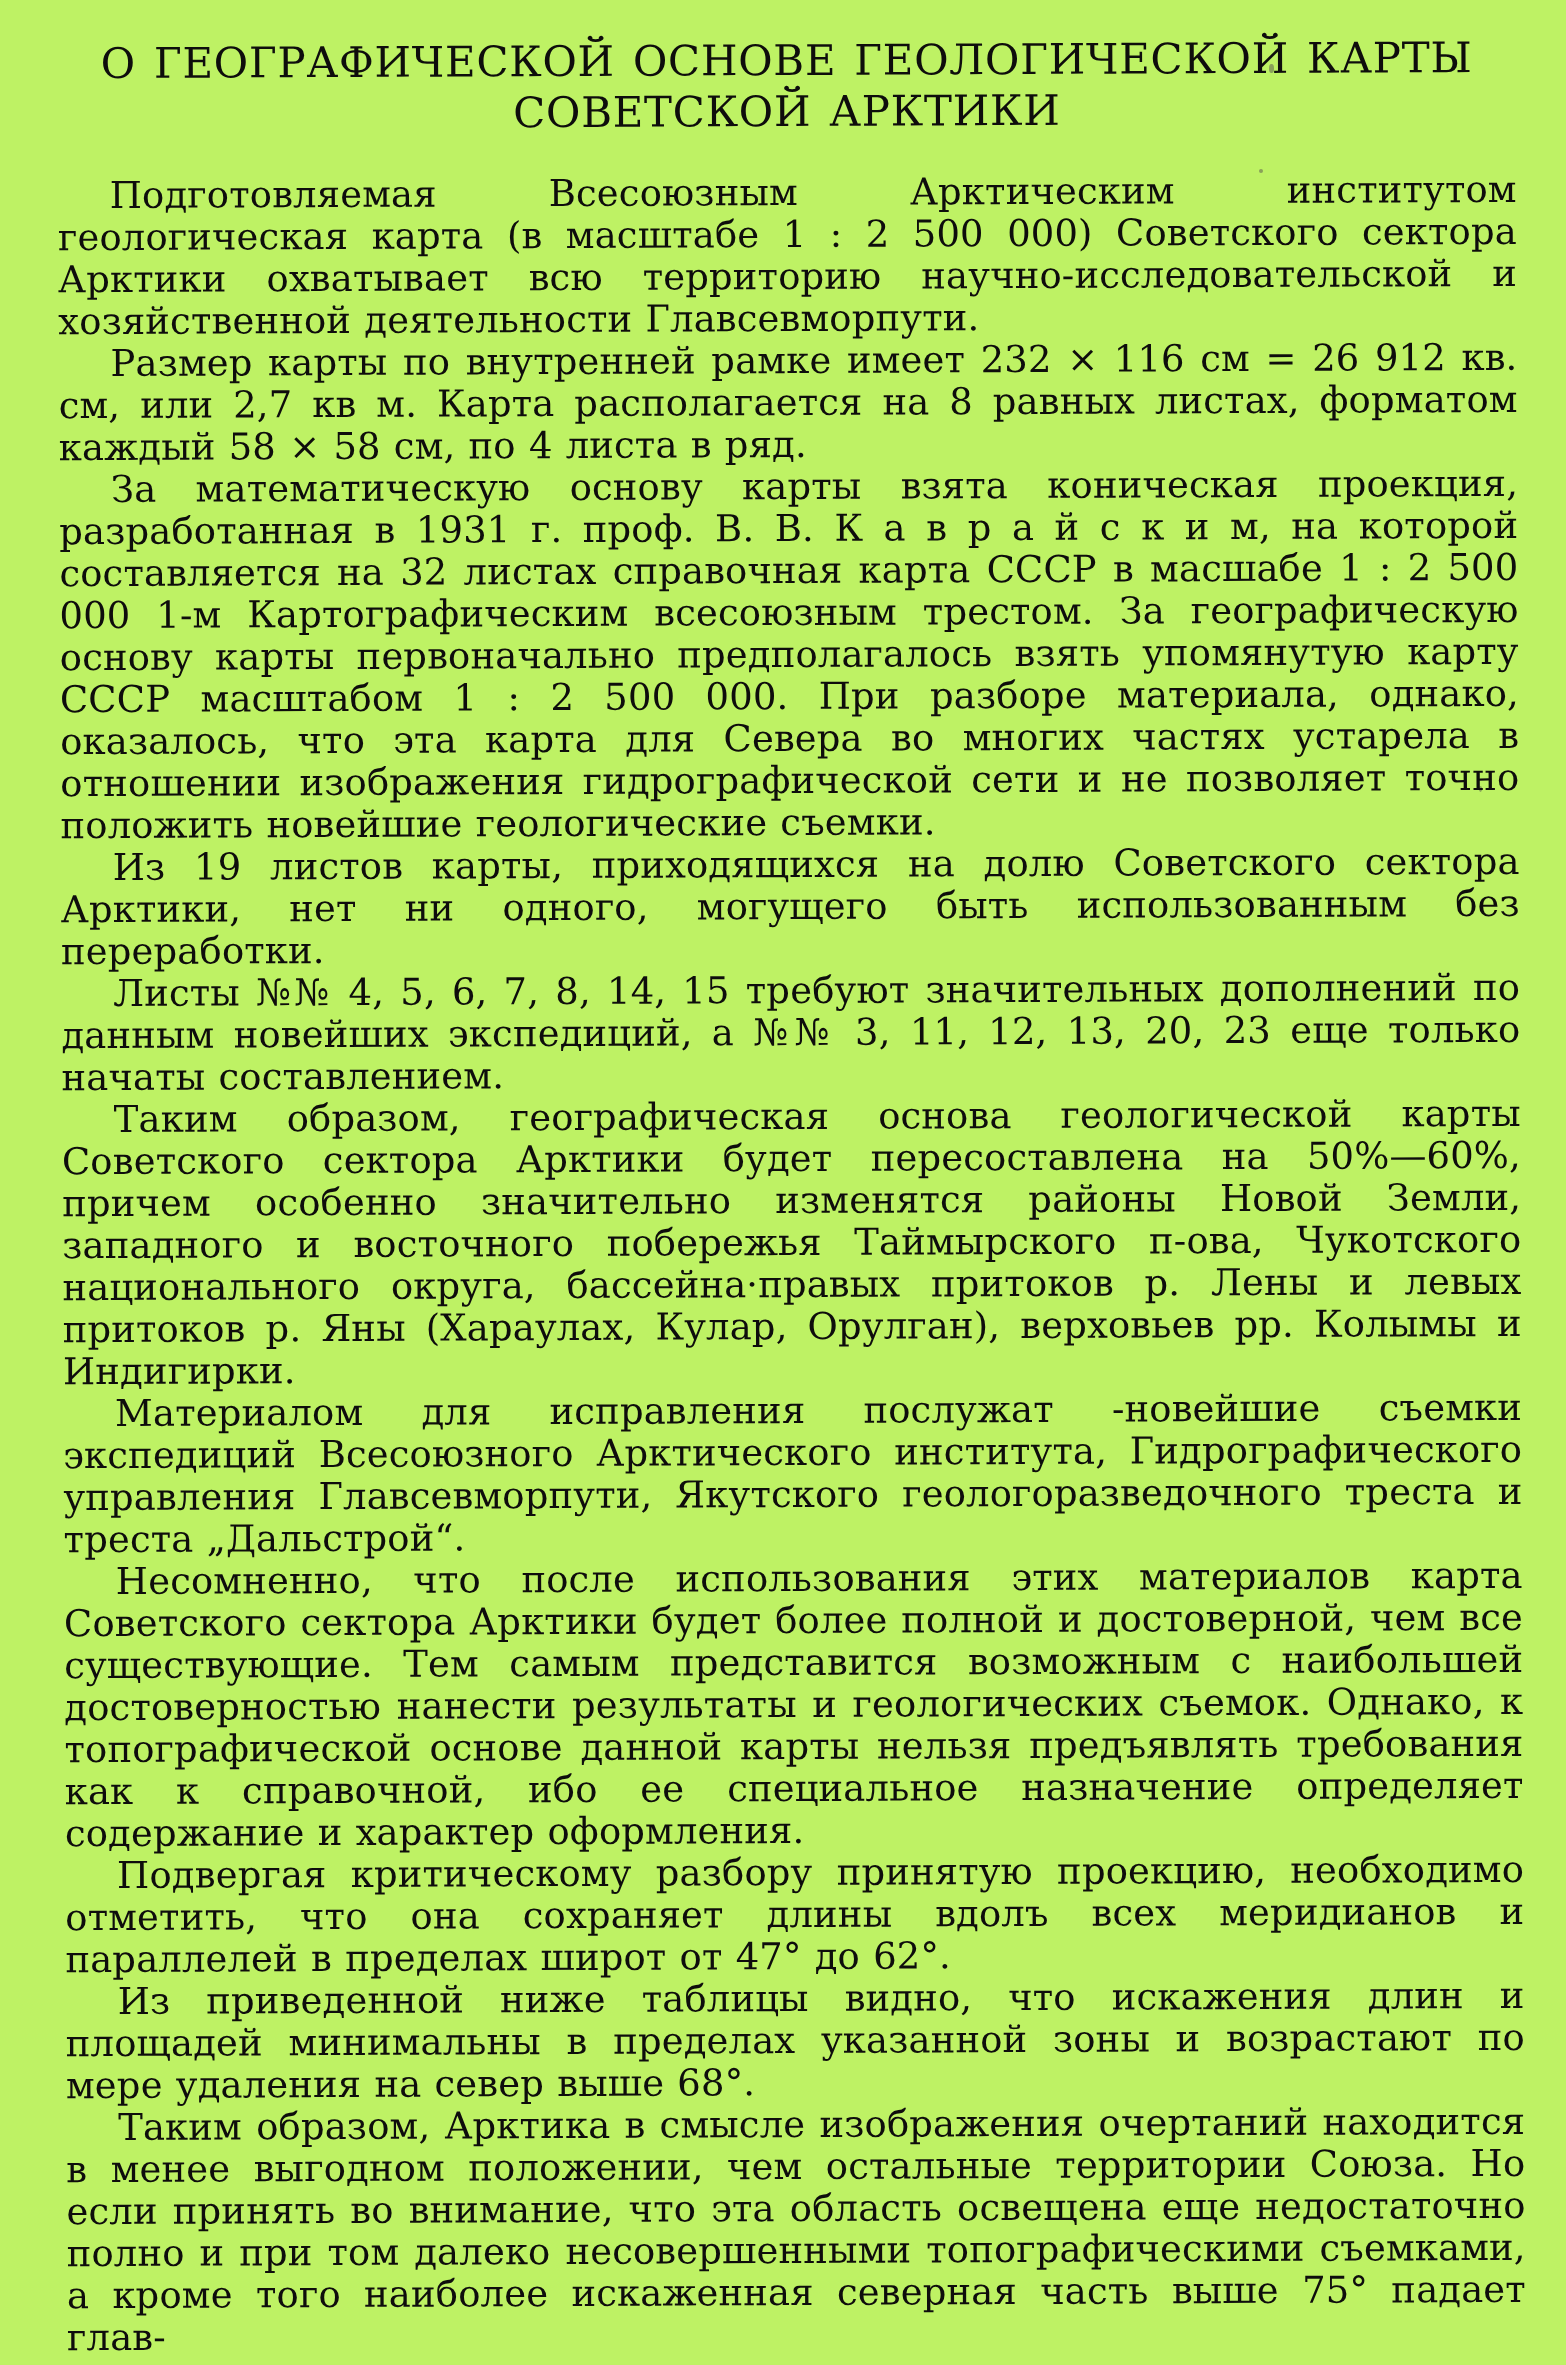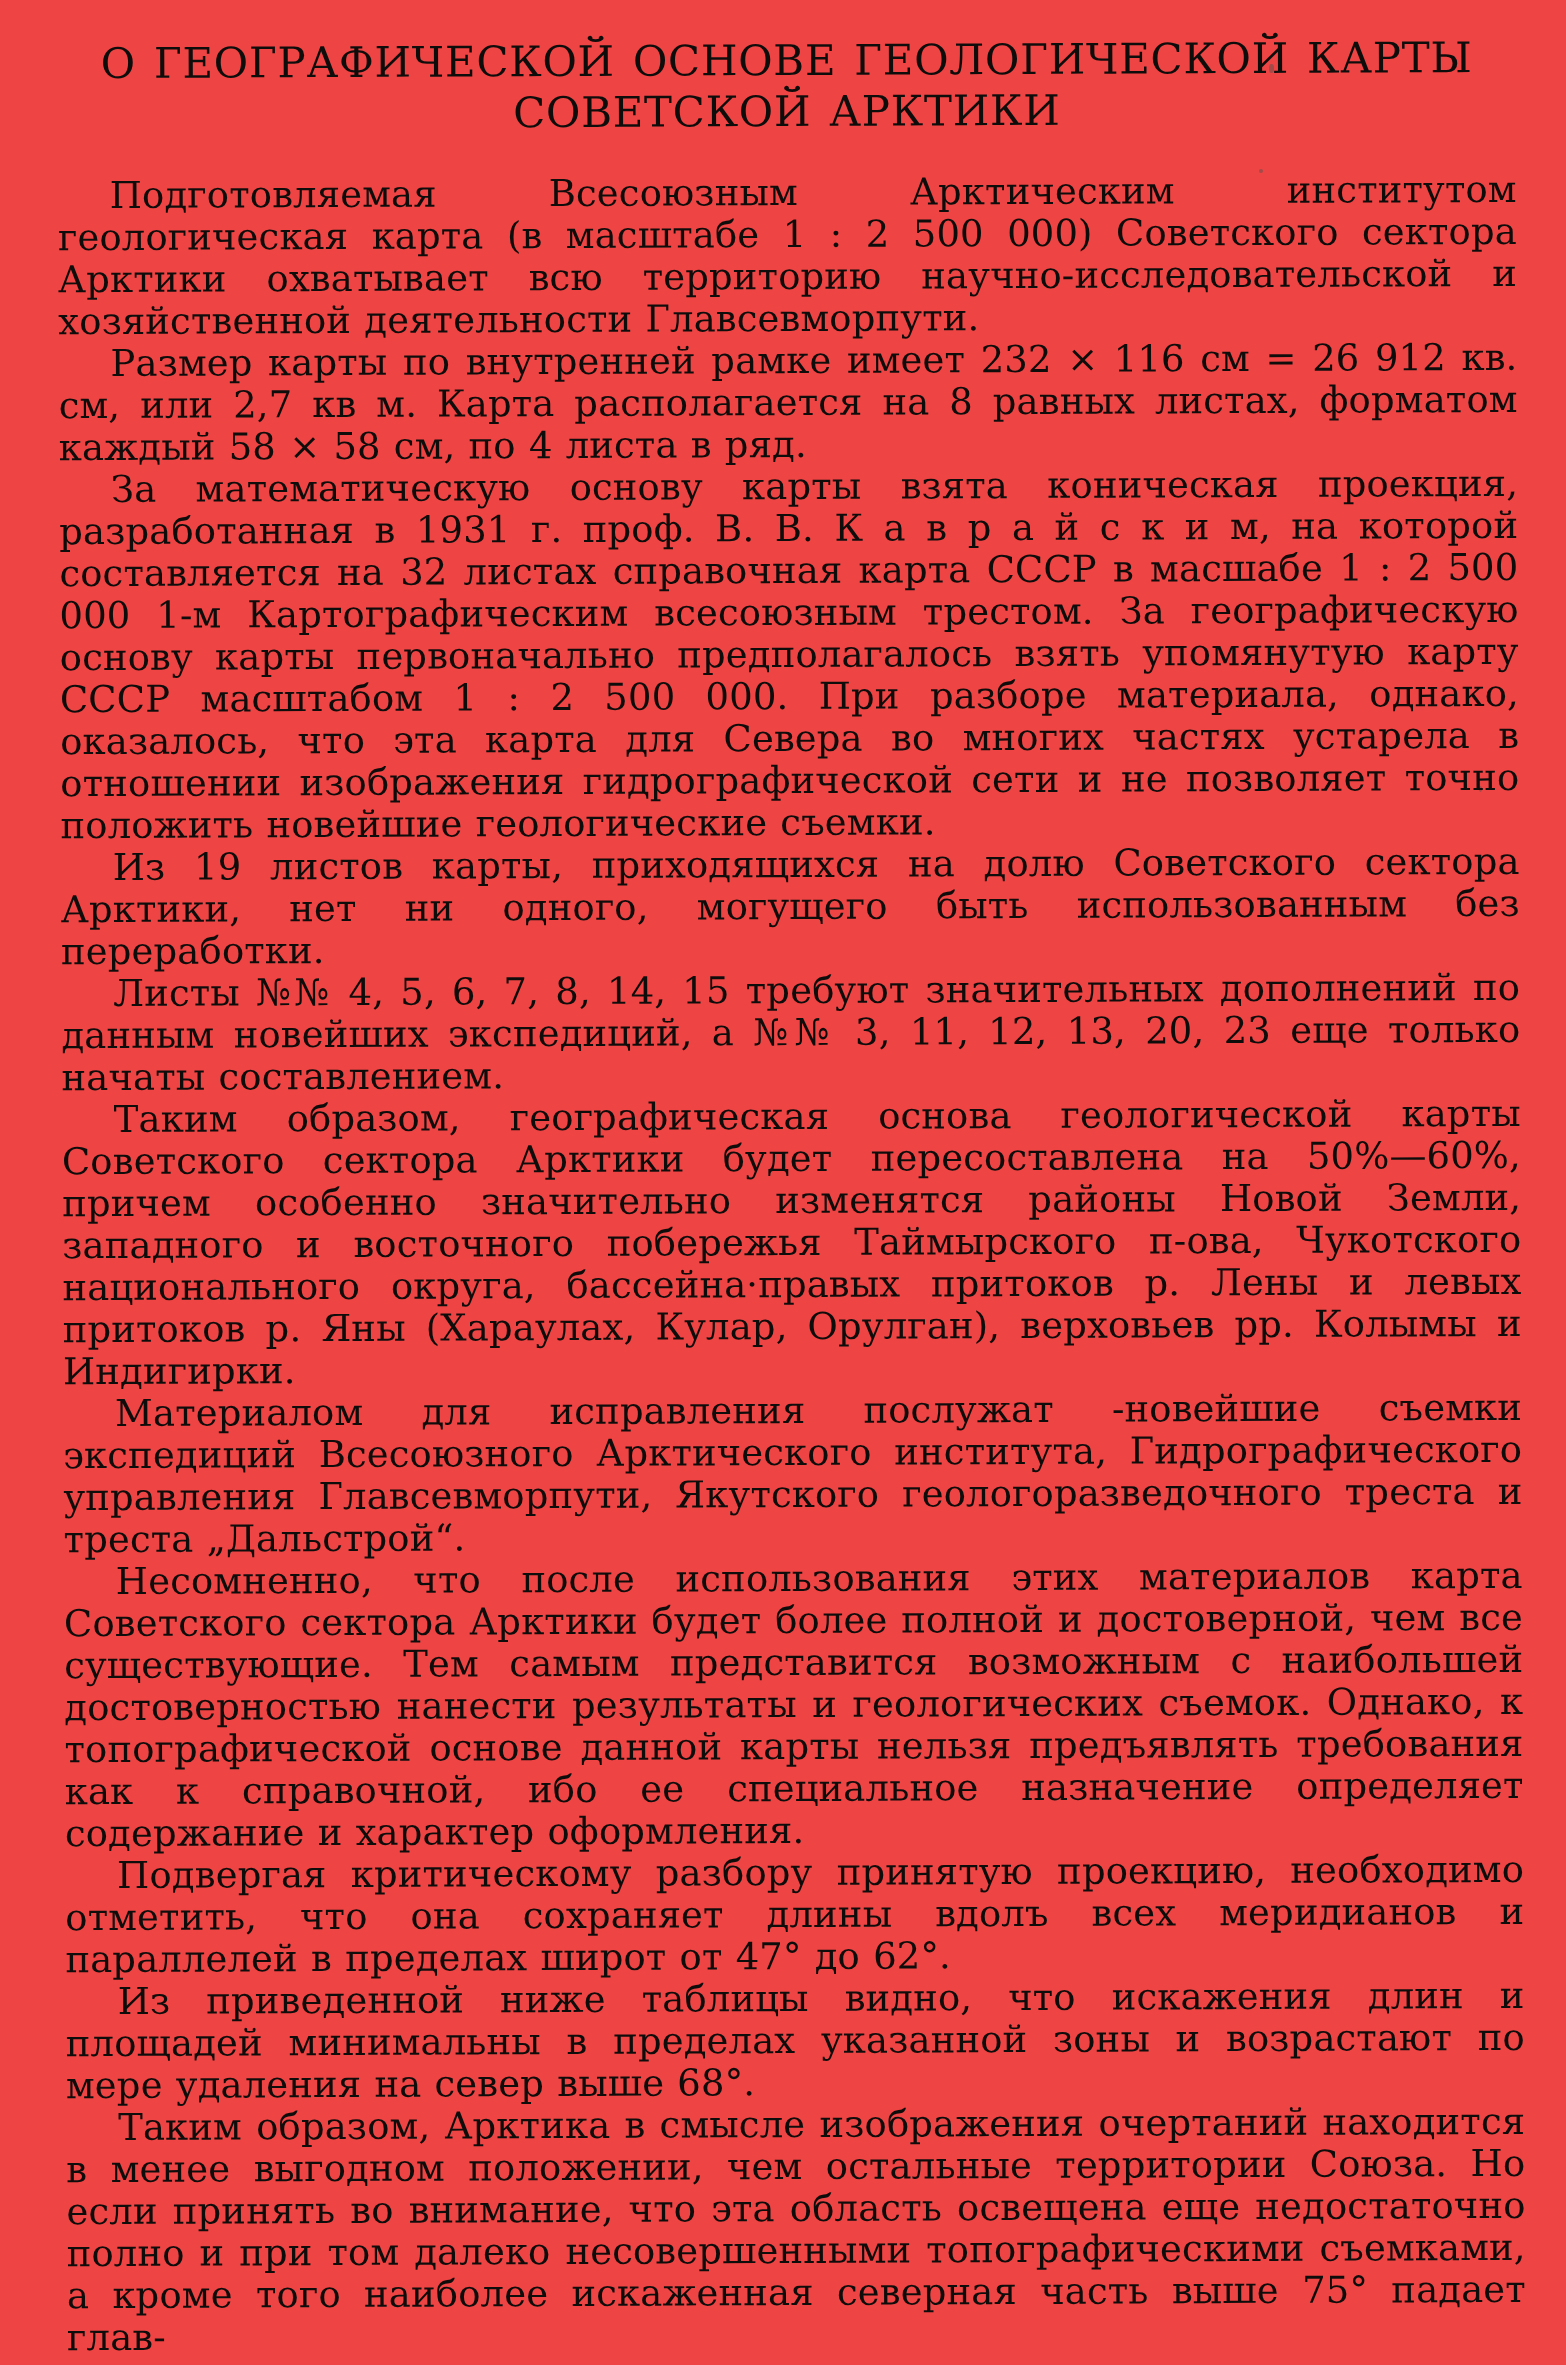--- a/index.html
+++ b/index.html
@@ -4,21 +4,21 @@
 <style>
   html, body {
     margin: 0;
     padding: 0;
     background: #e8e8e5;
   }
   .sheet {
     position: relative;
     width: 1566px;
     height: 2366px;
-    background: #ef4444;
+    background: #bef264;
     overflow: hidden;
     font-family: "DejaVu Serif", "Liberation Serif", serif;
     color: #0e0d0c;
   }
   .scan-inner {
     position: absolute;
     left: 57px;
     top: 35px;
     width: 1459px;
     transform: rotate(-0.25deg);

